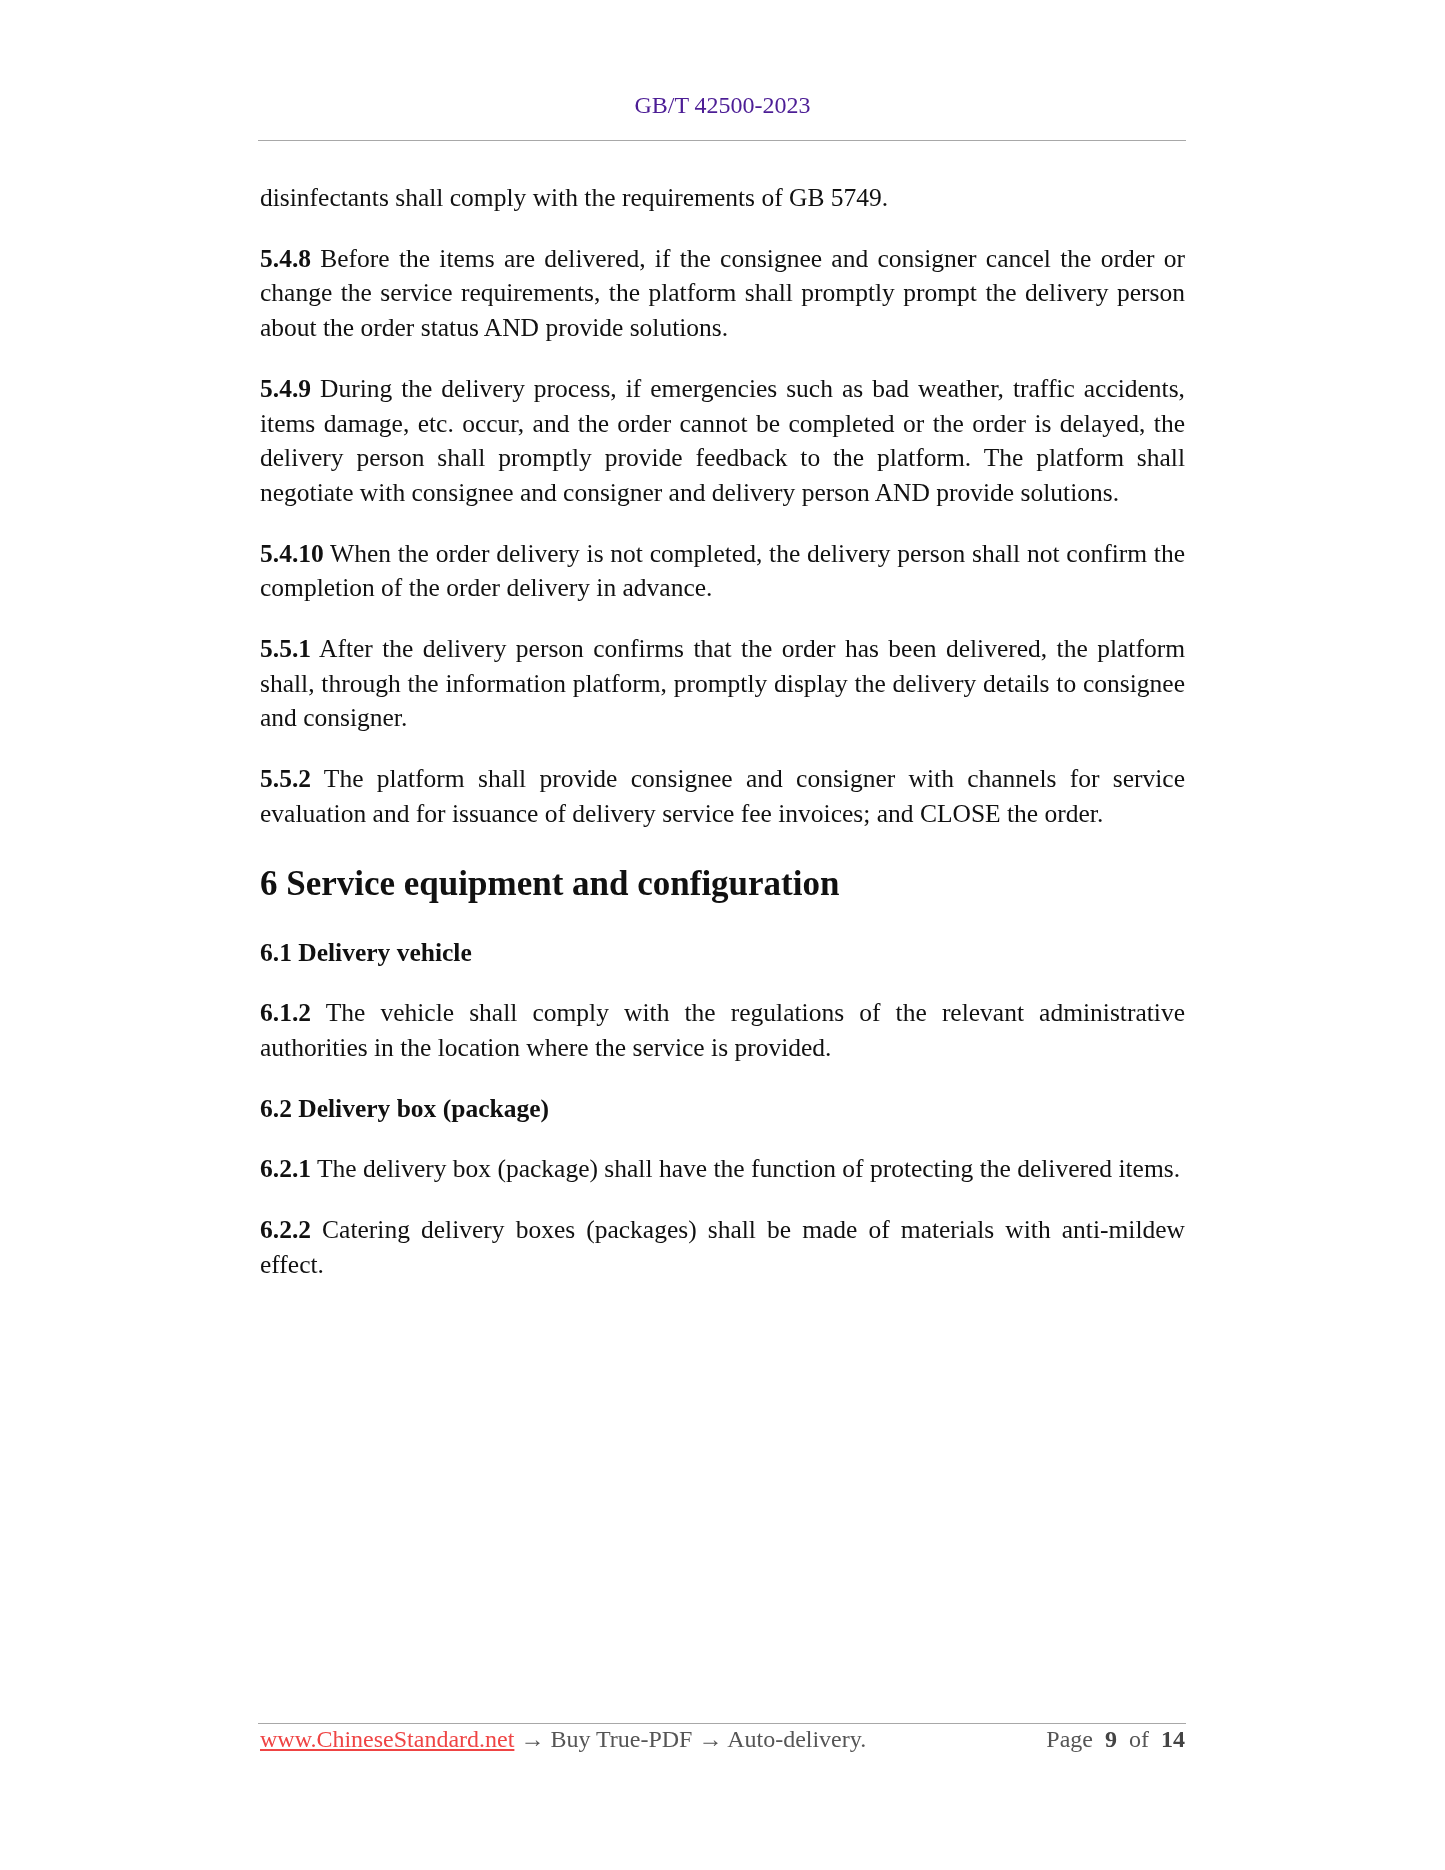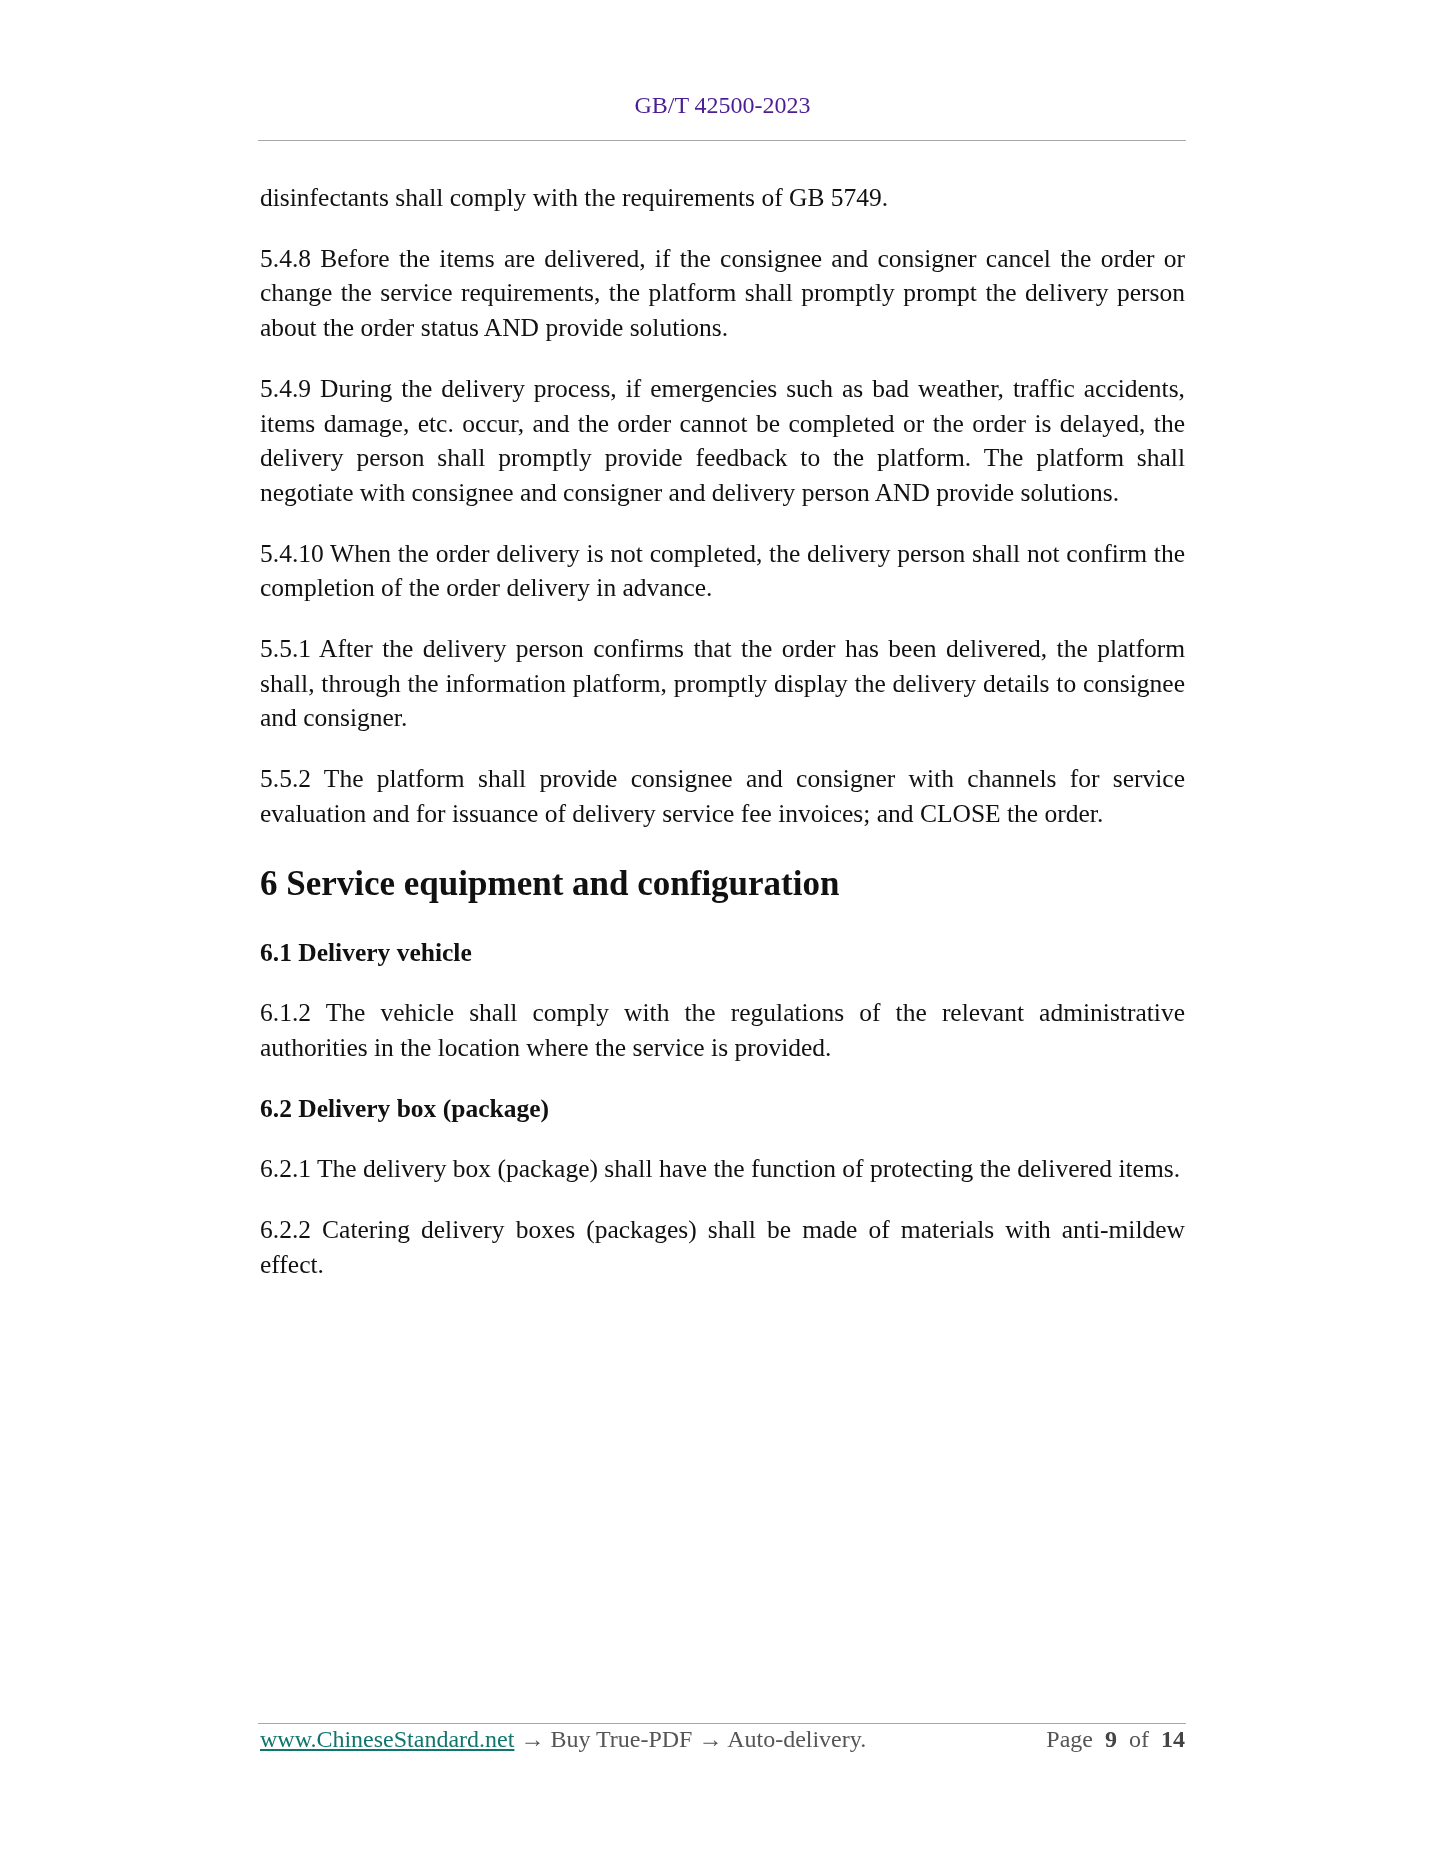--- a/index.html
+++ b/index.html
@@ -3,26 +3,26 @@
 <meta charset="utf-8">
 <style>
   html, body { margin: 0; padding: 0; background: #ffffff; }
   body { width: 1445px; height: 1870px; position: relative; overflow: hidden;
          font-family: "Liberation Serif", "DejaVu Serif", serif; color: #111; }
   .header { position: absolute; top: 92px; left: 0; width: 1445px; text-align: center;
             font-size: 24px; color: #4c1d95; }
   .rule { position: absolute; left: 258px; width: 928px; height: 0; border-top: 1.5px solid #a8a8a8; }
   .content { position: absolute; left: 260px; width: 925px; top: 181px; }
   p { margin: 0 0 26px 0; font-size: 25.5px; line-height: 34.7px; text-align: justify; }
-  p b { font-weight: normal; }
+  p b { font-weight: bold; }
   .h2 { font-size: 25.5px; font-weight: bold; line-height: 34.7px; margin: 0 0 26px 0; }
   .h1 { font-size: 35px; font-weight: bold; line-height: 44px; margin: 30px 0 30px 0; }
   .footer { position: absolute; top: 1726px; left: 260px; width: 925px; font-size: 24px; color: #555;
             display: flex; justify-content: space-between; }
-  .footer a { color: #0f766e; text-decoration: underline; }
+  .footer a { color: #ef4444; text-decoration: underline; }
   .footer .pg b { color: #444; }
 </style>
 </head>
 <body>
 
 <div class="header">GB/T 42500-2023</div>
 <div class="rule" style="top:140px;"></div>
 
 <div class="content">
   <p><span>disinfectants shall comply with the requirements of GB 5749.</span></p>

